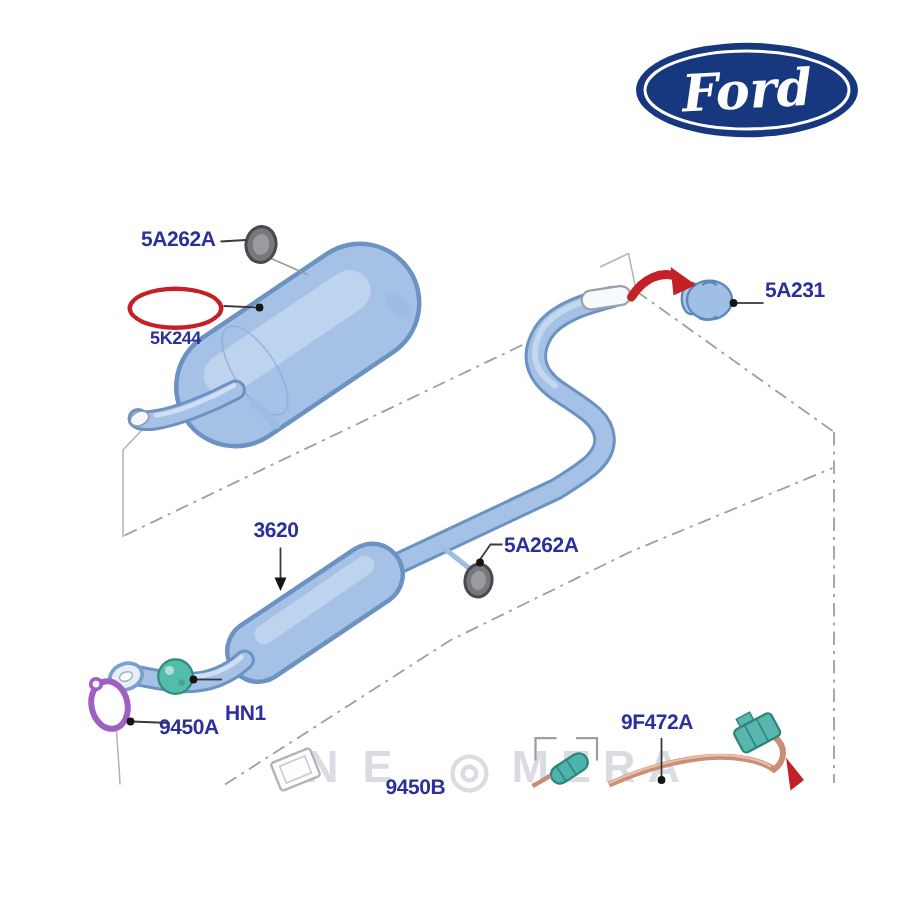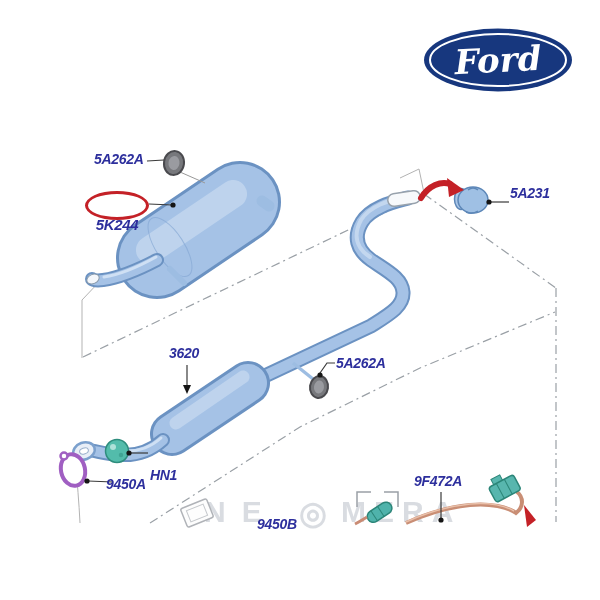--- a/index.html
+++ b/index.html
@@ -1,24 +1,24 @@
 <!DOCTYPE html>
 <html><head>
 <meta charset="utf-8">
 <style>
   html,body{margin:0;padding:0;background:#fff;}
   #stage{position:relative;width:600px;height:600px;background:#fff;overflow:hidden;
          font-family:"Liberation Sans",sans-serif;}
   #art{position:absolute;left:0;top:0;width:600px;height:600px;}
   .part-label{position:absolute;font-weight:bold;font-size:14px;letter-spacing:-0.3px;
-              color:#2d2f9d;white-space:nowrap;cursor:default;font-style:italic;}
+              color:#2d2f9d;white-space:nowrap;cursor:default;}
   #hl-ellipse{position:absolute;left:85px;top:191px;width:58px;height:23px;
               border:3px solid #c42127;border-radius:50%;
               display:flex;align-items:center;justify-content:center;}
-  #hl-ellipse .part-label{position:static;font-size:15px;margin-top:38px;}
+  #hl-ellipse .part-label{position:static;font-size:12px;margin-top:38px;}
   #watermark{position:absolute;left:0;top:0;width:600px;height:600px;pointer-events:none;}
   .wm{position:absolute;color:#b4bac4;opacity:.5;font-size:30px;font-weight:bold;
       letter-spacing:16px;white-space:nowrap;}
   #wm-ne{left:204px;top:495px;}
   #wm-o{left:299px;top:494px;font-size:32px;letter-spacing:0;}
   #wm-mera{left:341px;top:495px;letter-spacing:8px;}
   #ford-logo{position:absolute;left:421px;top:27px;width:154px;height:68px;}
 </style>
 </head>
 <body>

